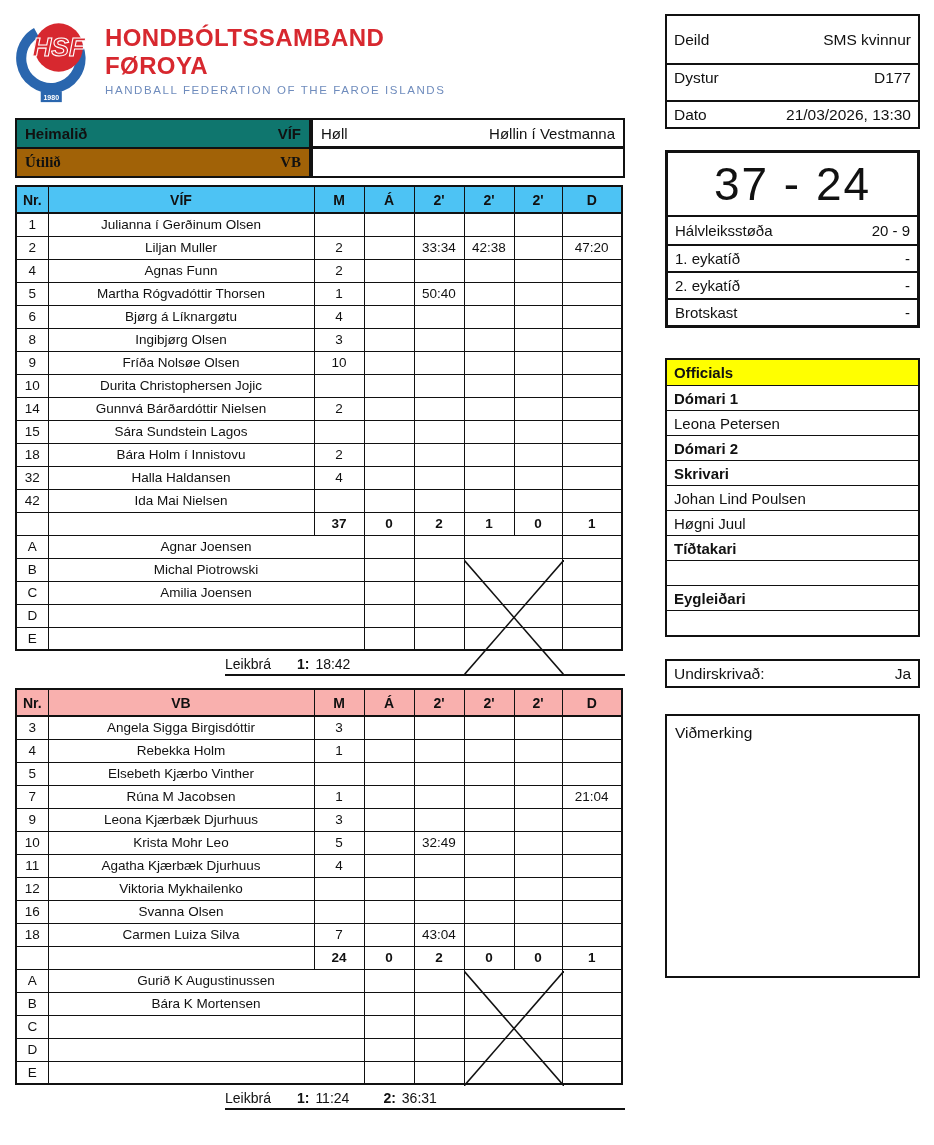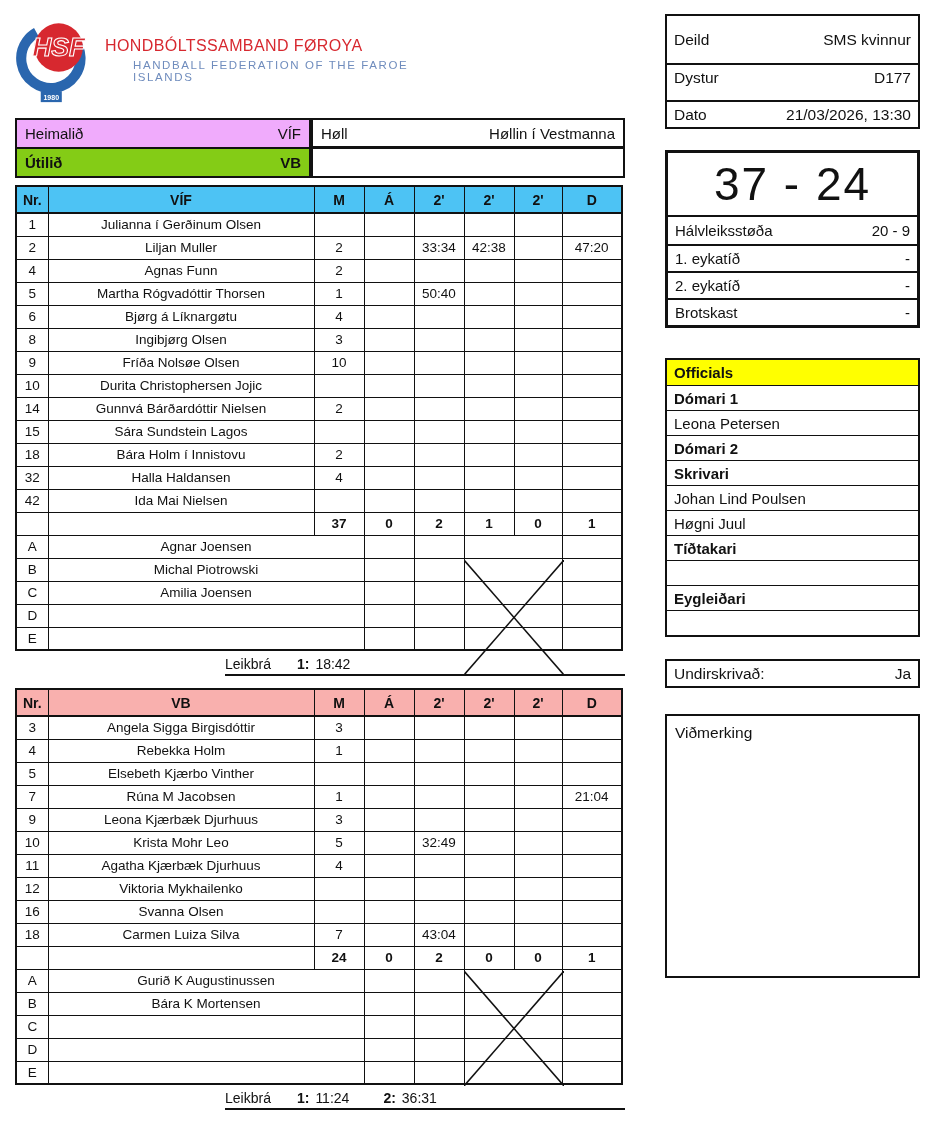--- a/index.html
+++ b/index.html
@@ -3,30 +3,30 @@
 <meta charset="utf-8">
 <style>
   * { margin:0; padding:0; box-sizing:border-box; }
   html,body { background:#ffffff; }
   body { font-family:"Liberation Sans", sans-serif; color:#111; }
   .page { position:relative; width:934px; height:1145px; background:#fff; overflow:hidden; }
 
   
   .brand { position:absolute; left:15px; top:14px; width:440px; height:92px; display:flex; align-items:center; gap:12px; }
   .logo { width:78px; height:88px; flex:0 0 auto; }
-  .org-name { font-size:16px; font-weight:normal; color:#d7282f; letter-spacing:0.4px; }
-  .org-sub { font-size:11.5px; color:#6f8cbd; letter-spacing:1.6px; margin-top:4px;margin-left:28px; }
+  .org-name { font-size:24px; font-weight:bold; color:#d7282f; letter-spacing:0.4px; }
+  .org-sub { font-size:11.5px; color:#6f8cbd; letter-spacing:1.6px; margin-top:4px; }
 
   
   .left-col { position:absolute; left:15px; top:118px; width:610px; }
 
   .teams-grid { display:grid; grid-template-columns:296px 314px; }
   .tg-cell { border:2.5px solid #111; height:30px; display:flex; align-items:center; justify-content:space-between; padding:0 8px; font-size:15px; }
-  .tg-home { background:#f0abfc; font-weight:normal; border-bottom-width:1.5px; }
-  .tg-away { background:#84cc16; font-weight:bold; border-top-width:1.5px; }
+  .tg-home { background:#0f766e; font-weight:bold; border-bottom-width:1.5px; }
+  .tg-away { background:#a16207; font-weight:bold; border-top-width:1.5px;font-family:Liberation Serif, serif; }
   .tg-hall { background:#fff; }
   .tg-hall-empty { background:#fff; border-top-width:1.5px; }
 
   .table-wrap { position:relative; margin-top:7px; }
   table.roster { width:534px; table-layout:fixed; border-collapse:collapse; border:2.5px solid #111; }
   table.roster col.c-nr { width:32px; } table.roster col.c-name { width:266px; }
   table.roster col.c-m,{ width:50px; }
   table.roster col.c-m, table.roster col.c-a, table.roster col.c-s1, table.roster col.c-s2 { width:50px; }
   table.roster col.c-s3 { width:48px; } table.roster col.c-d { width:60px; }
   table.roster td, table.roster th { border:1.5px solid #111; height:23px; font-size:13.5px; text-align:center; overflow:hidden; white-space:nowrap; padding:0 2px; vertical-align:middle; }

